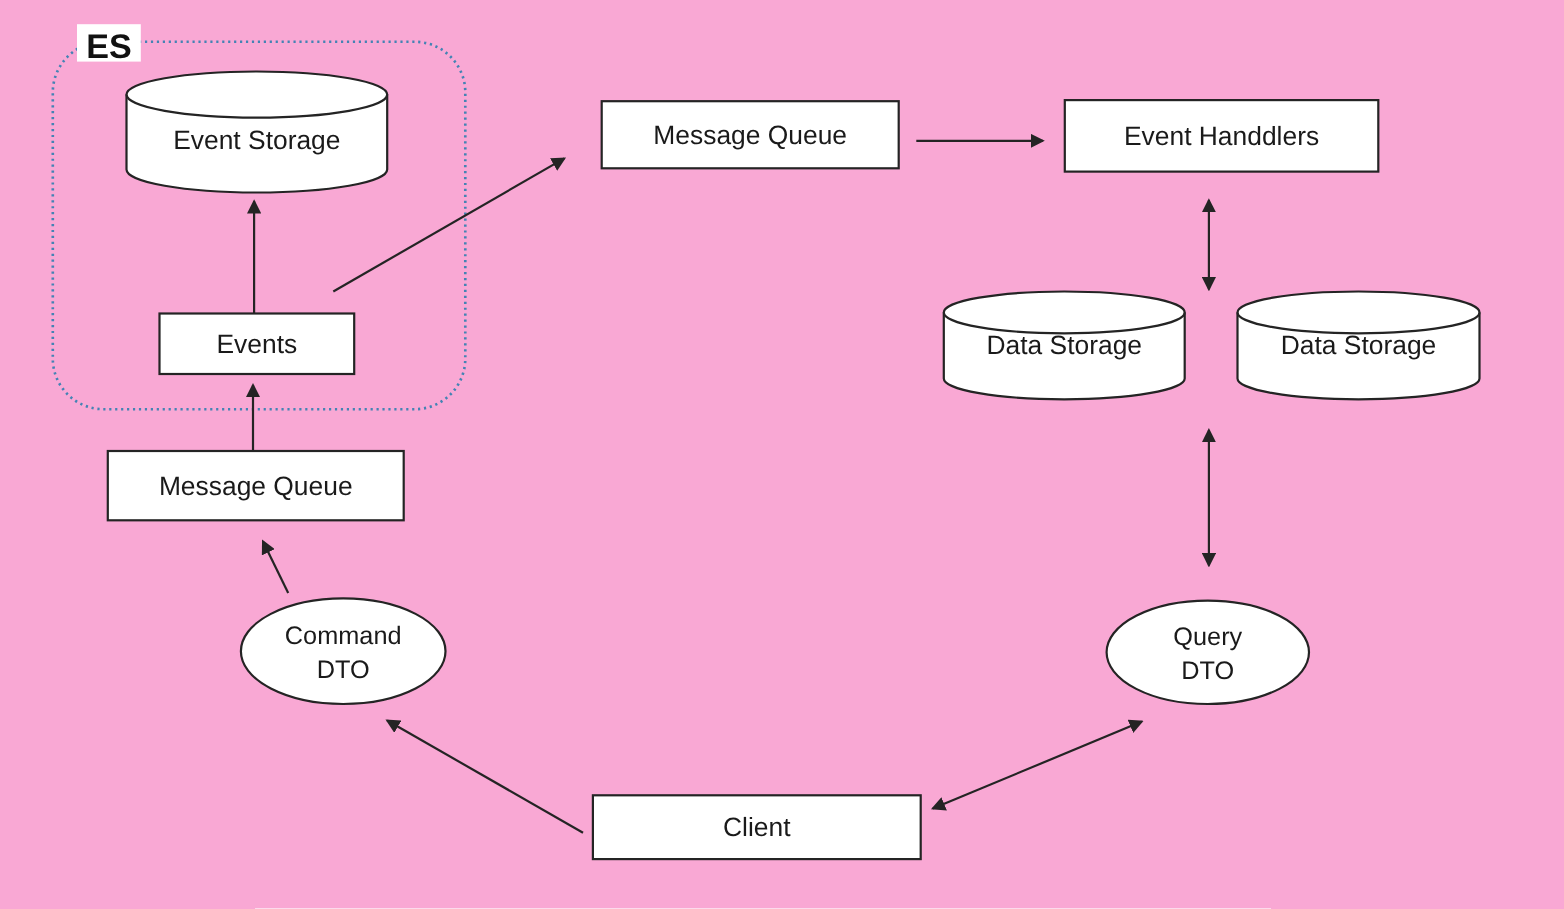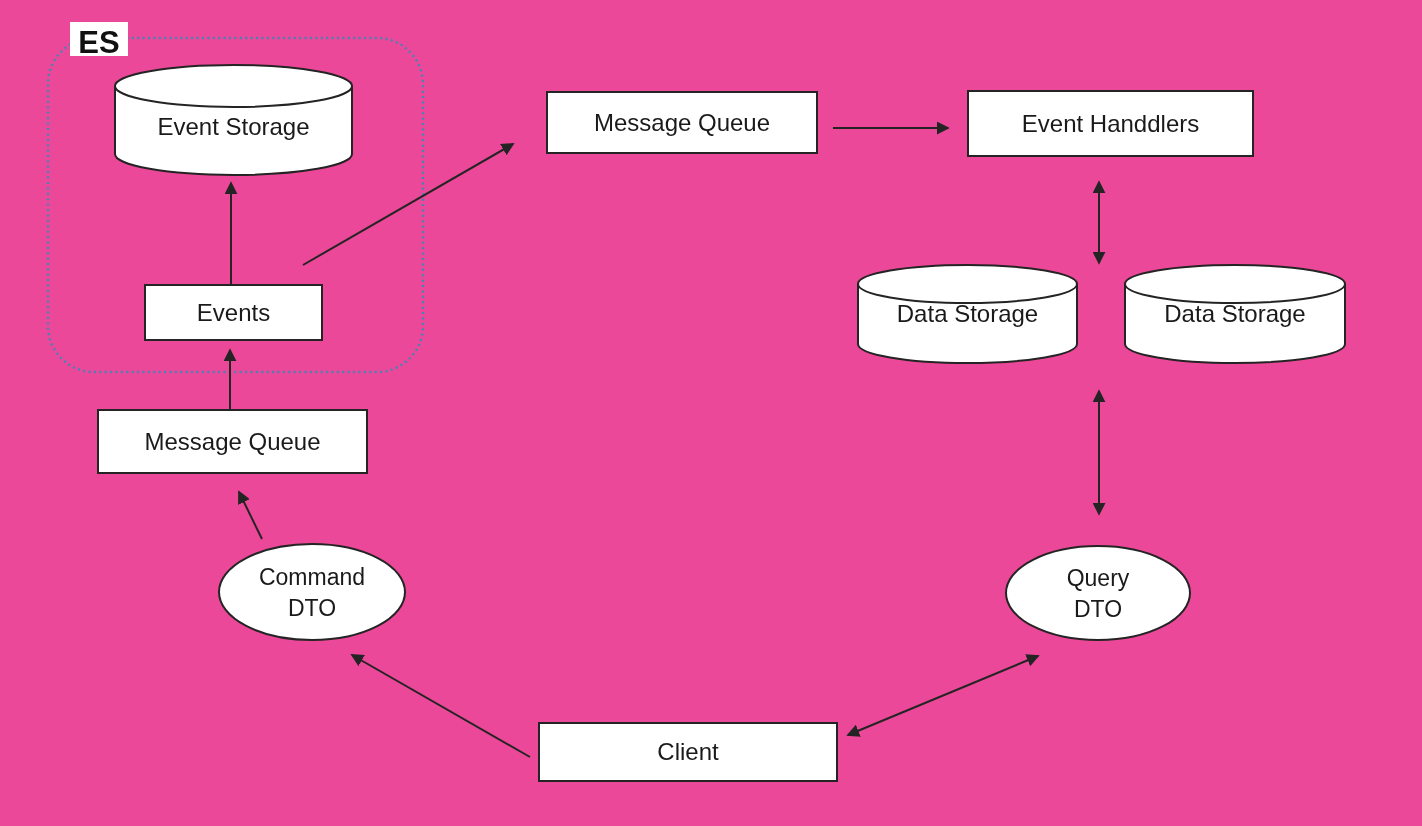--- a/index.html
+++ b/index.html
@@ -1,20 +1,20 @@
 <!DOCTYPE html>
 <html><head>
 <meta charset="utf-8">
 <style>
   html, body { margin: 0; padding: 0; background: #ffffff; }
   .canvas {
     position: relative;
     width: 1422px;
     height: 826px;
-    background: #ec4899;
+    background: #f9a8d4;
     font-family: "Liberation Sans", "DejaVu Sans", sans-serif;
     overflow: hidden;
   }
   svg { display: block; }
   .shape {
     fill: #ffffff;
     stroke: #242424;
     stroke-width: 2;
   }
   .edge {

